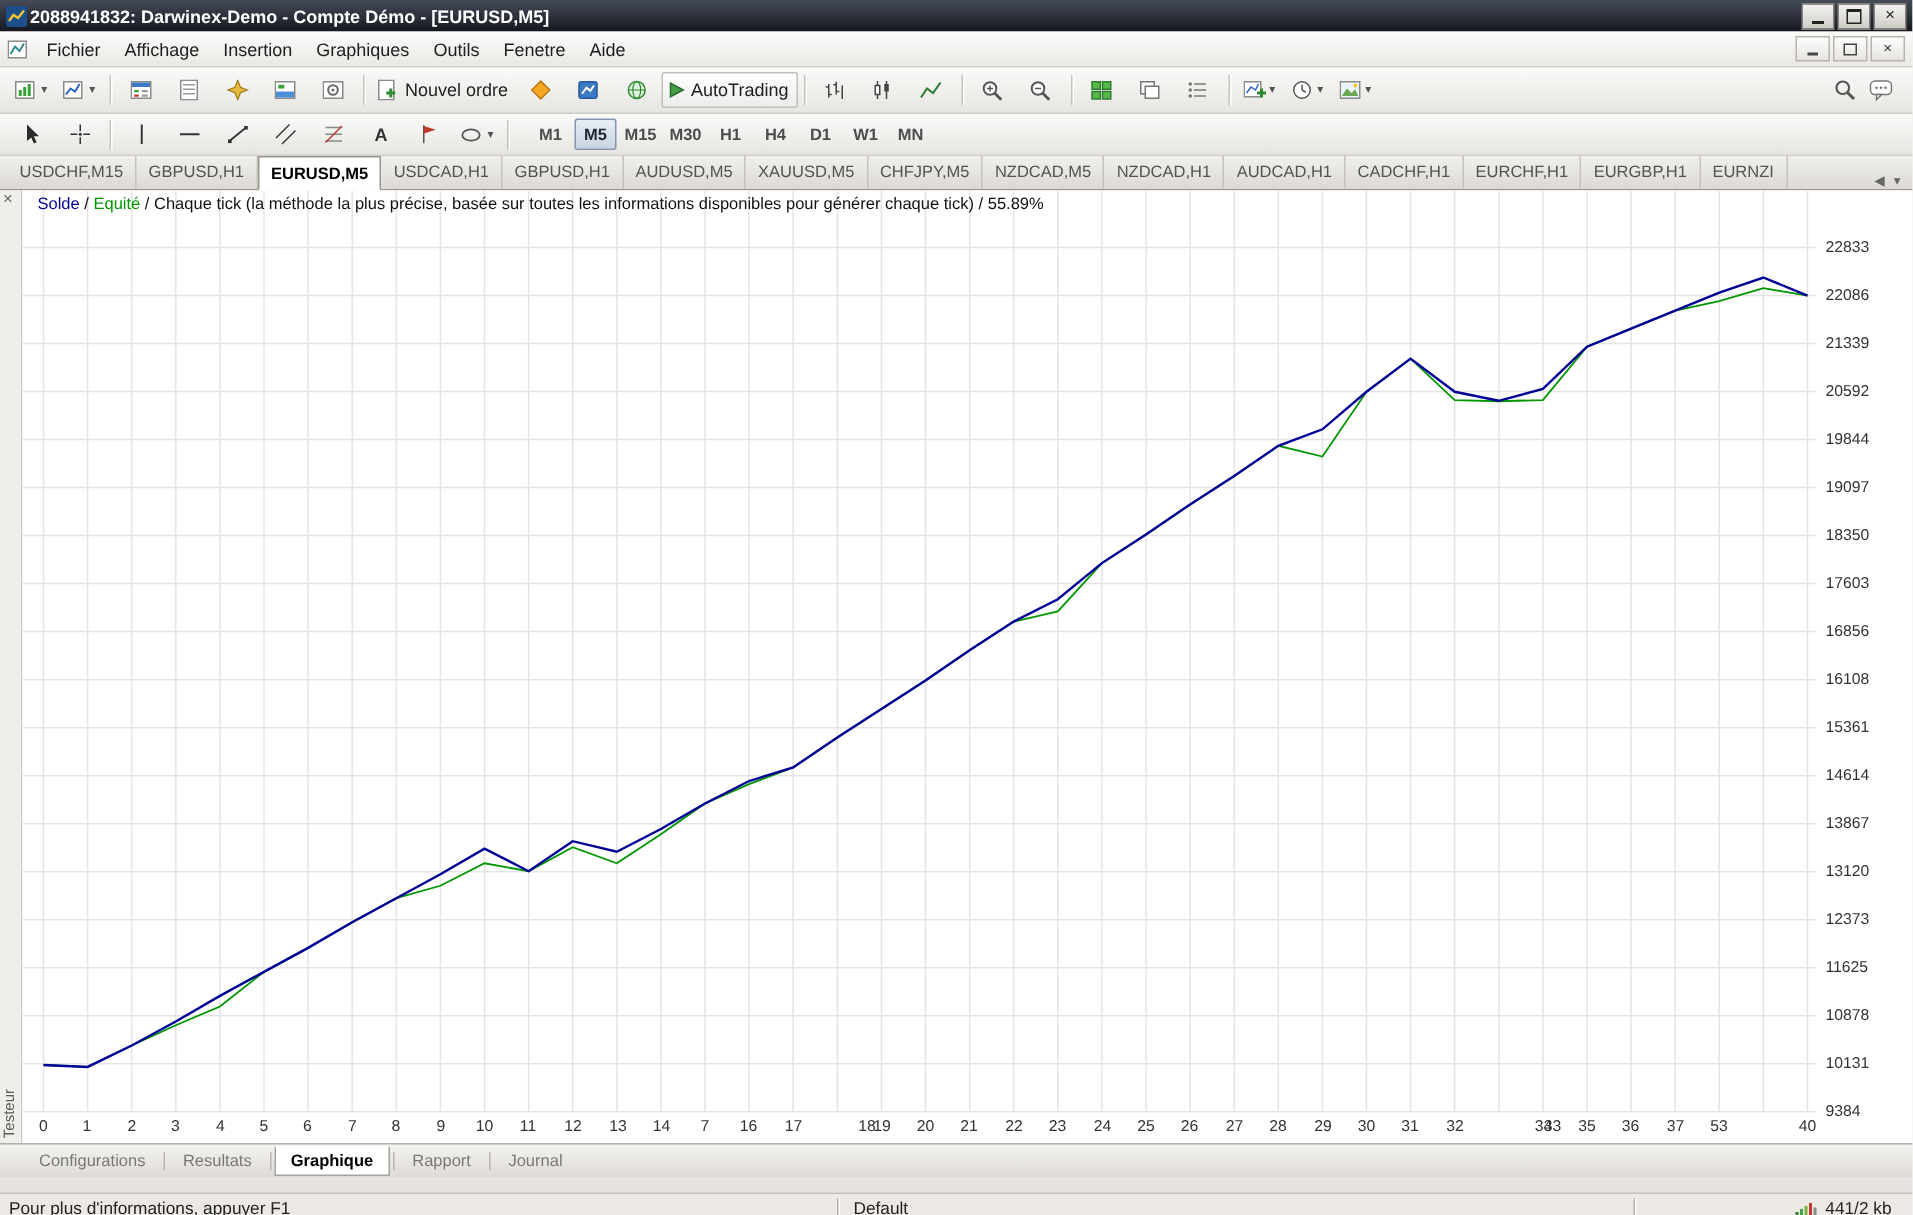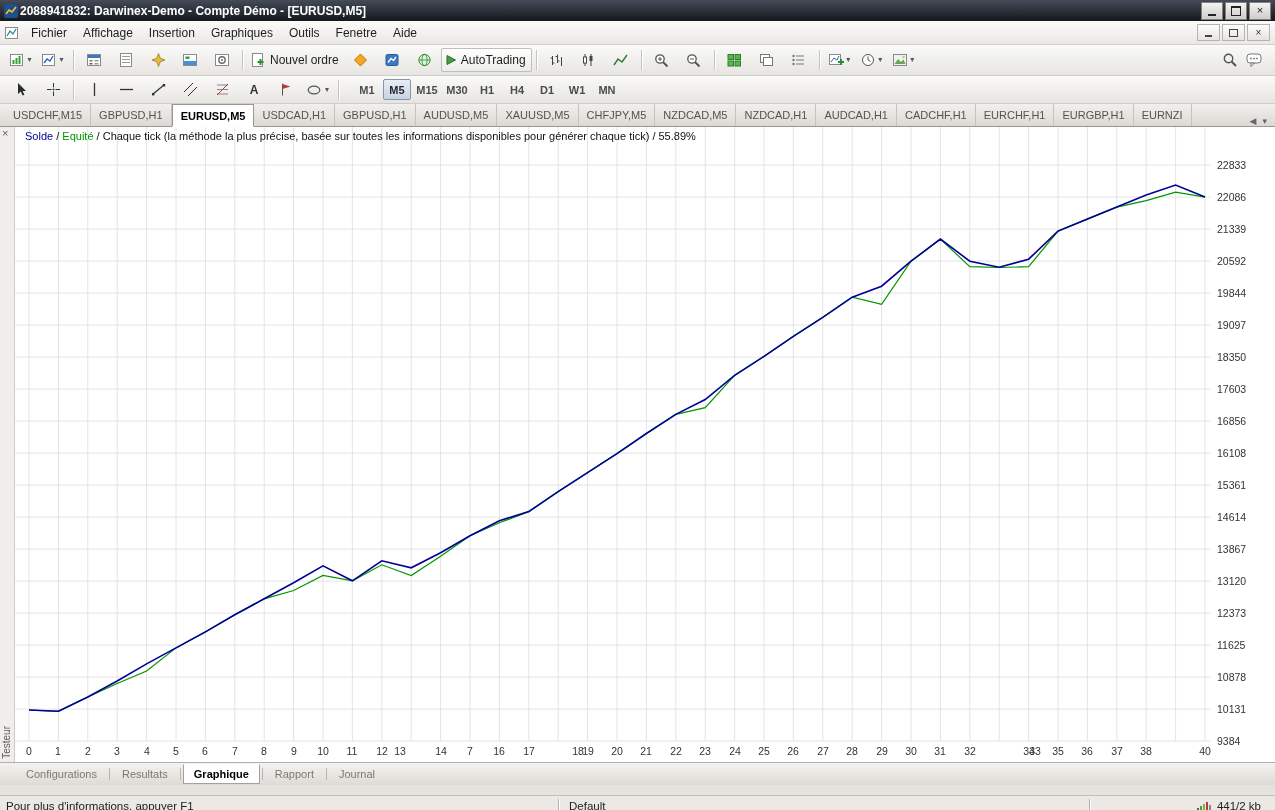--- a/index.html
+++ b/index.html
@@ -505,21 +505,21 @@
         <div class="xlab" style="left: 91px;">3</div>
         <div class="xlab" style="left: 121px;">4</div>
         <div class="xlab" style="left: 150px;">5</div>
         <div class="xlab" style="left: 179px;">6</div>
         <div class="xlab" style="left: 209px;">7</div>
         <div class="xlab" style="left: 238px;">8</div>
         <div class="xlab" style="left: 268px;">9</div>
         <div class="xlab" style="left: 297px;">10</div>
         <div class="xlab" style="left: 326px;">11</div>
         <div class="xlab" style="left: 356px;">12</div>
-        <div class="xlab" style="left: 374px;">13</div>
+        <div class="xlab" style="left: 386px;">13</div>
         <div class="xlab" style="left: 415px;">14</div>
         <div class="xlab" style="left: 444px;">7</div>
         <div class="xlab" style="left: 473px;">16</div>
         <div class="xlab" style="left: 503px;">17</div>
         <div class="xlab" style="left: 552px;">18</div>
         <div class="xlab" style="left: 562px;">19</div>
         <div class="xlab" style="left: 591px;">20</div>
         <div class="xlab" style="left: 620px;">21</div>
         <div class="xlab" style="left: 650px;">22</div>
         <div class="xlab" style="left: 679px;">23</div>
@@ -530,21 +530,21 @@
         <div class="xlab" style="left: 826px;">28</div>
         <div class="xlab" style="left: 856px;">29</div>
         <div class="xlab" style="left: 885px;">30</div>
         <div class="xlab" style="left: 914px;">31</div>
         <div class="xlab" style="left: 944px;">32</div>
         <div class="xlab" style="left: 973px; margin-left: 36px;">33</div>
         <div class="xlab" style="left: 1003px;">34</div>
         <div class="xlab" style="left: 1032px;">35</div>
         <div class="xlab" style="left: 1061px;">36</div>
         <div class="xlab" style="left: 1091px;">37</div>
-        <div class="xlab" style="left: 1120px;">38</div>
+        <div class="xlab" style="left: 1120px;">53</div>
         <div class="xlab" style="left: 1150px; margin-top: 32px;">39</div>
         <div class="xlab" style="left: 1179px;">40</div>
       </div>
   </div>
 
   <div class="tester-tabs" id="tester-tabs">
       <div class="btab">Configurations</div>
       <div class="bsep"></div>
       <div class="btab">Resultats</div>
       <div class="bsep"></div>

